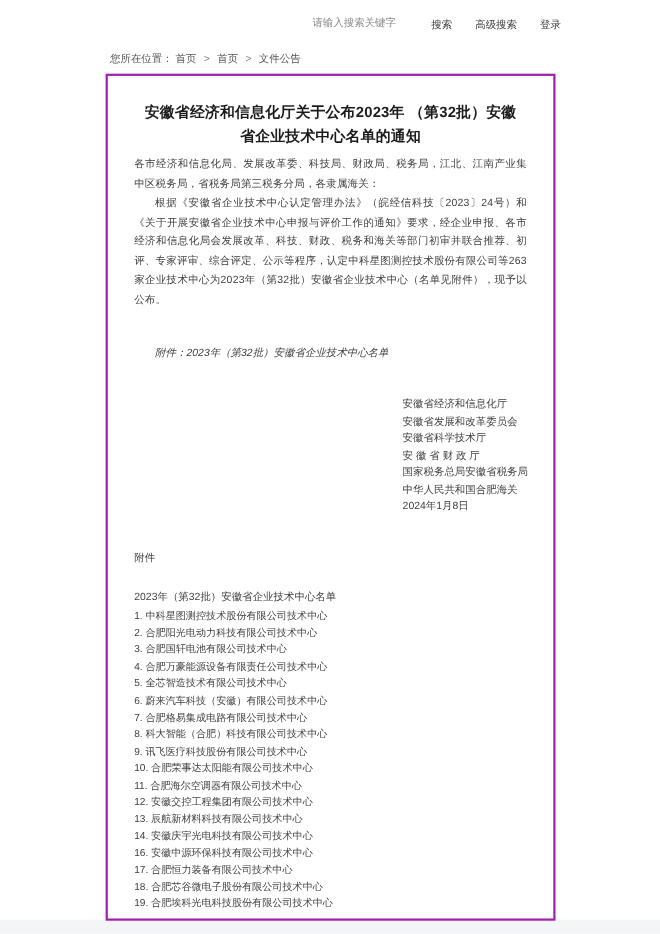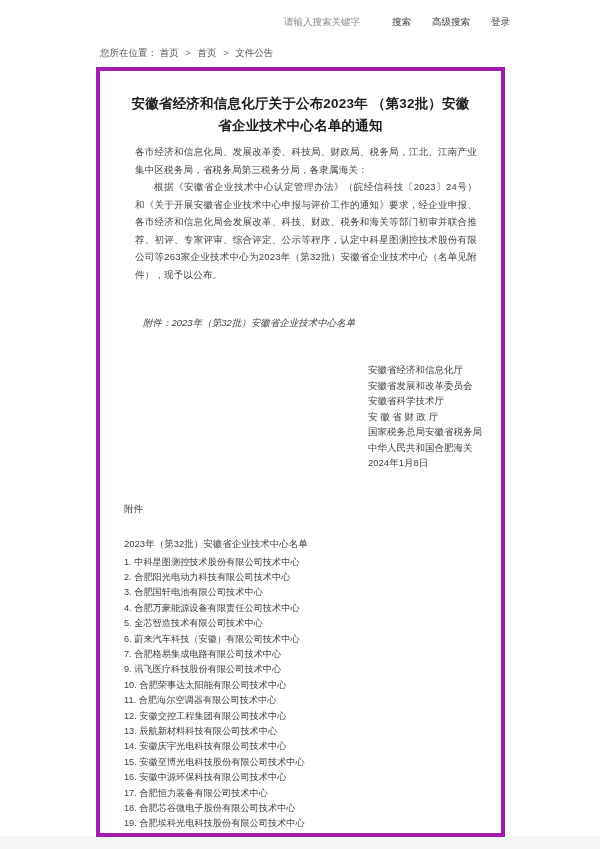--- a/index.html
+++ b/index.html
@@ -22,32 +22,32 @@
   .toplink.first { margin-left: 12px; }
 
   .breadcrumb {
     margin: 18px 0 0 100px; font-size: 9.5px; color: #555;
   }
   .breadcrumb a { color: #555; text-decoration: none; cursor: pointer; }
   .breadcrumb .sep { margin: 0 4px; color: #777; }
 
   .card {
     margin: 7px 0 0 96px; width: 409px; height: 770px;
-    background: #fff; border: 4px solid #a21caf;
+    background: #fff; border: 2px solid #a21caf;
     padding: 16px 24px 6px 24px; overflow: hidden; position: relative; z-index: 1;
   }
 
   .title {
     margin: 6px 6px 0 6px; font-size: 13.5px; font-weight: bold; color: #1c1c1c;
     text-align: center; line-height: 22px; letter-spacing: 0.2px;
   }
 
   .para {
     margin-top: 6px; font-size: 9.5px; line-height: 17.5px; color: #3f3f3f;
-    text-align: justify; letter-spacing: 0.2px; margin-left: 11px;
+    text-align: justify; letter-spacing: 0.2px;
   }
   .para.indent { margin-top: 0; text-indent: 2em; }
 
   .attachment { margin-top: 34px; font-size: 9.5px; color: #3f3f3f; text-indent: 2em; font-style: italic; }
 
   .signature { margin: 32px 4px 0 244px; font-size: 9.5px; color: #3f3f3f; line-height: 15.5px; }
   .signature div { white-space: nowrap; }
 
   .appendix-label { margin-top: 32px; font-size: 9.5px; color: #3f3f3f; }
   .list-title { margin-top: 22px; font-size: 9.5px; color: #3f3f3f; }
@@ -100,27 +100,27 @@
   <div class="list-title">2023年（第32批）安徽省企业技术中心名单</div>
 
   <div class="center-list">
     <div class="list-item">1. 中科星图测控技术股份有限公司技术中心</div>
     <div class="list-item">2. 合肥阳光电动力科技有限公司技术中心</div>
     <div class="list-item">3. 合肥国轩电池有限公司技术中心</div>
     <div class="list-item">4. 合肥万豪能源设备有限责任公司技术中心</div>
     <div class="list-item">5. 全芯智造技术有限公司技术中心</div>
     <div class="list-item">6. 蔚来汽车科技（安徽）有限公司技术中心</div>
     <div class="list-item">7. 合肥格易集成电路有限公司技术中心</div>
+    <div class="list-item">8. 科大智能（合肥）科技有限公司技术中心</div>
     <div class="list-item">9. 讯飞医疗科技股份有限公司技术中心</div>
     <div class="list-item">10. 合肥荣事达太阳能有限公司技术中心</div>
     <div class="list-item">11. 合肥海尔空调器有限公司技术中心</div>
     <div class="list-item">12. 安徽交控工程集团有限公司技术中心</div>
     <div class="list-item">13. 辰航新材料科技有限公司技术中心</div>
     <div class="list-item">14. 安徽庆宇光电科技有限公司技术中心</div>
-    <div class="list-item">15. 安徽至博光电科技股份有限公司技术中心</div>
     <div class="list-item">16. 安徽中源环保科技有限公司技术中心</div>
     <div class="list-item">17. 合肥恒力装备有限公司技术中心</div>
     <div class="list-item">18. 合肥芯谷微电子股份有限公司技术中心</div>
     <div class="list-item">19. 合肥埃科光电科技股份有限公司技术中心</div>
 
   </div>
 </div>
 
 <div class="footer-strip"></div>
 

